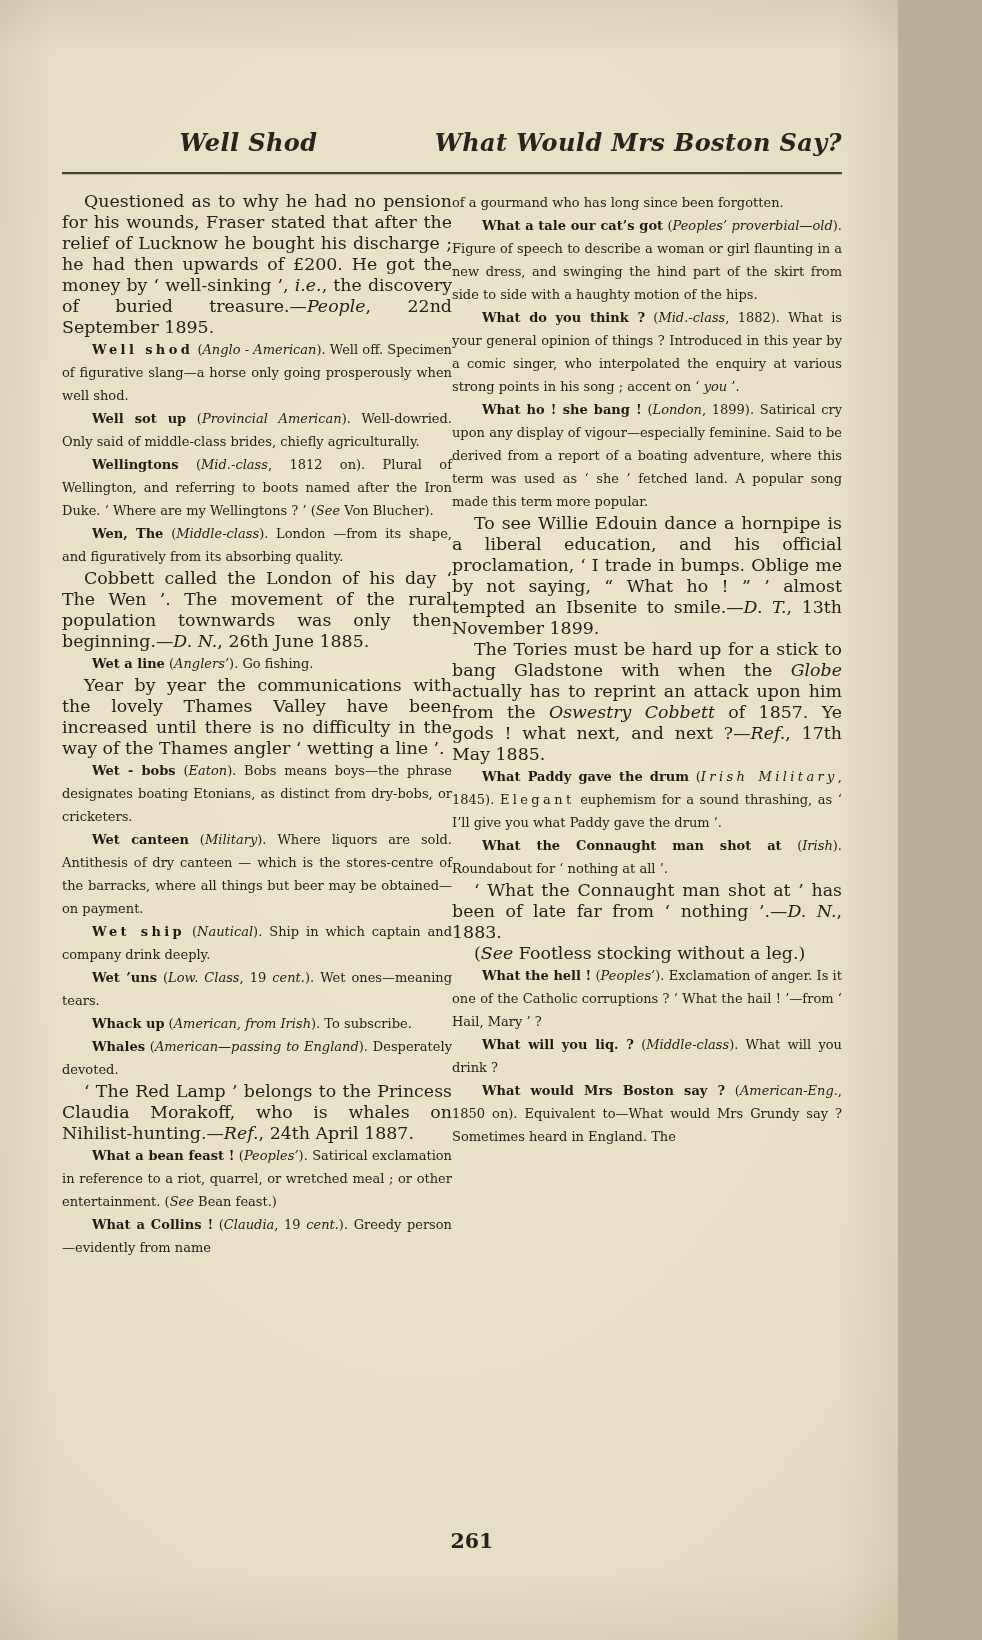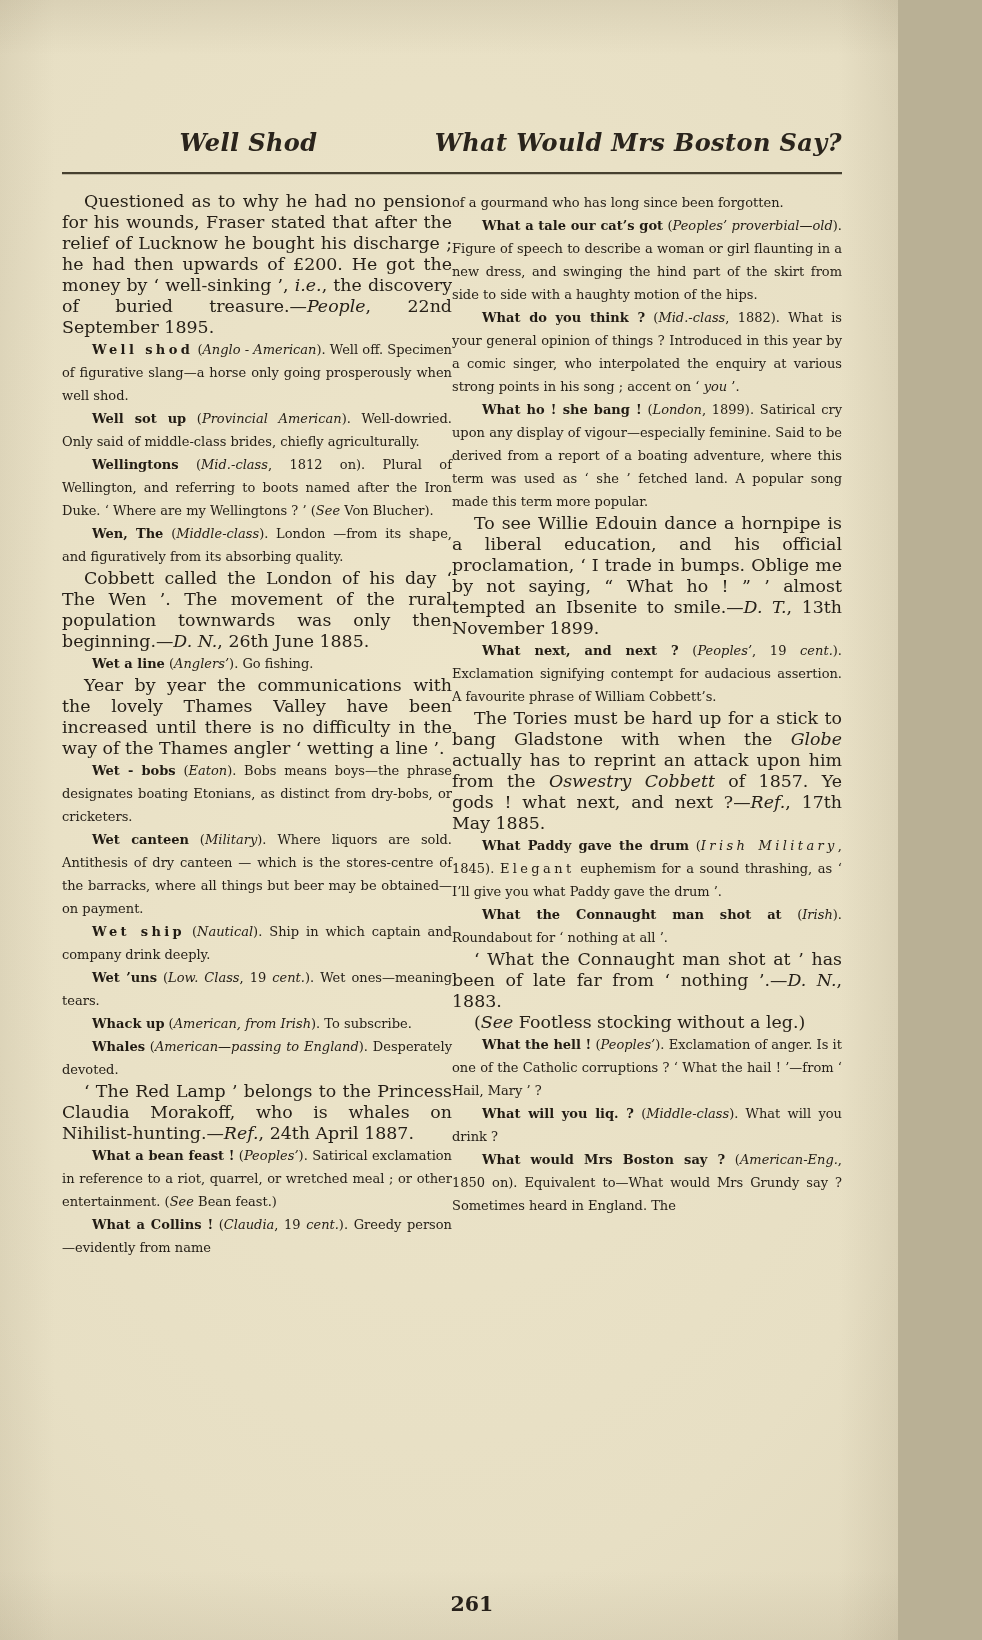--- a/index.html
+++ b/index.html
@@ -48,21 +48,21 @@
   .para { margin: 0; }
   .entry, .cont { font-size: 13px; line-height: 23px; }
   .entry { text-indent: 30px; }
   .cont  { text-indent: 0; }
   .quote { font-size: 17.4px; line-height: 21px; text-indent: 22px; }
   .run-b { font-weight: 700; color: #211b13; }
   .run-i { font-style: italic; }
   .run-sp { letter-spacing: 0.26em; }
   .page-number {
     position: absolute;
-    top: 1592px; left: 0;
+    top: 1529px; left: 0;
     width: 944px;
     text-align: center;
     font-size: 20.5px;
     font-weight: 700;
     color: #27211a;
   }
 </style>
 </head>
 <body>
 
@@ -91,21 +91,20 @@
         <p class="para quote"><span>‘ The Red Lamp ’ belongs to the Princess Claudia Morakoff, who is whales on Nihilist-hunting.—</span><span class="run-i">Ref.</span><span>, 24th April 1887.</span></p>
         <p class="para entry"><span class="run-b">What a bean feast !</span><span> (</span><span class="run-i">Peoples’</span><span>).  Satirical exclamation in reference to a riot, quarrel, or wretched meal ; or other entertainment.  (</span><span class="run-i">See</span><span> Bean feast.)</span></p>
         <p class="para entry"><span class="run-b">What a Collins !</span><span> (</span><span class="run-i">Claudia</span><span>, 19 </span><span class="run-i">cent.</span><span>).  Greedy person—evidently from name</span></p>
       </div>
     <div class="col">
         <p class="para cont"><span>of a gourmand who has long since been forgotten.</span></p>
         <p class="para entry"><span class="run-b">What a tale our cat’s got</span><span> (</span><span class="run-i">Peoples’ proverbial—old</span><span>).  Figure of speech to describe a woman or girl flaunting in a new dress, and swinging the hind part of the skirt from side to side with a haughty motion of the hips.</span></p>
         <p class="para entry"><span class="run-b">What do you think ?</span><span> (</span><span class="run-i">Mid.-class</span><span>, 1882).  What is your general opinion of things ?  Introduced in this year by a comic singer, who interpolated the enquiry at various strong points in his song ; accent on ‘ </span><span class="run-i">you</span><span> ’.</span></p>
         <p class="para entry"><span class="run-b">What ho !  she bang !</span><span> (</span><span class="run-i">London</span><span>, 1899).  Satirical cry upon any display of vigour—especially feminine.  Said to be derived from a report of a boating adventure, where this term was used as ‘ she ’ fetched land.  A popular song made this term more popular.</span></p>
         <p class="para quote"><span>To see Willie Edouin dance a hornpipe is a liberal education, and his official proclamation, ‘ I trade in bumps.  Oblige me by not saying, “ What ho ! ” ’ almost tempted an Ibsenite to smile.—</span><span class="run-i">D. T.</span><span>, 13th November 1899.</span></p>
-        <p class="para entry"><span class="run-b">What next, and next ?</span><span> (</span><span class="run-i">Peoples’</span><span>, 19 </span><span class="run-i">cent.</span><span>).  Exclamation signifying contempt for audacious assertion.  A favourite phrase of William Cobbett’s.</span></p>
         <p class="para quote"><span>The Tories must be hard up for a stick to bang Gladstone with when the </span><span class="run-i">Globe</span><span> actually has to reprint an attack upon him from the </span><span class="run-i">Oswestry Cobbett</span><span> of 1857.  Ye gods ! what next, and next ?—</span><span class="run-i">Ref.</span><span>, 17th May 1885.</span></p>
         <p class="para entry"><span class="run-b">What Paddy gave the drum</span><span> (</span><span class="run-i run-sp">Irish Military</span><span>, 1845).  </span><span class="run-sp">Elegant</span><span> euphemism for a sound thrashing, as ‘ I’ll give you what Paddy gave the drum ’.</span></p>
         <p class="para entry"><span class="run-b">What the Connaught man shot at</span><span> (</span><span class="run-i">Irish</span><span>).  Roundabout for ‘ nothing at all ’.</span></p>
         <p class="para quote"><span>‘ What the Connaught man shot at ’ has been of late far from ‘ nothing ’.—</span><span class="run-i">D. N.</span><span>, 1883.</span></p>
         <p class="para quote"><span>(</span><span class="run-i">See</span><span> Footless stocking without a leg.)</span></p>
         <p class="para entry"><span class="run-b">What the hell !</span><span> (</span><span class="run-i">Peoples’</span><span>).  Exclamation of anger.  Is it one of the Catholic corruptions ?  ‘ What the hail ! ’—from ‘ Hail, Mary ’ ?</span></p>
         <p class="para entry"><span class="run-b">What will you liq. ?</span><span> (</span><span class="run-i">Middle-class</span><span>).  What will you drink ?</span></p>
         <p class="para entry"><span class="run-b">What would Mrs Boston say ?</span><span> (</span><span class="run-i">American-Eng.</span><span>, 1850 on).  Equivalent to—What would Mrs Grundy say ?  Sometimes heard in England.  The</span></p>
       </div>
   </div>

